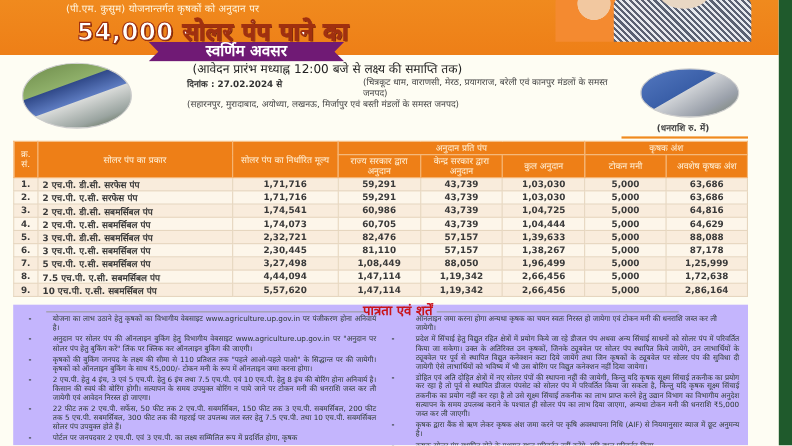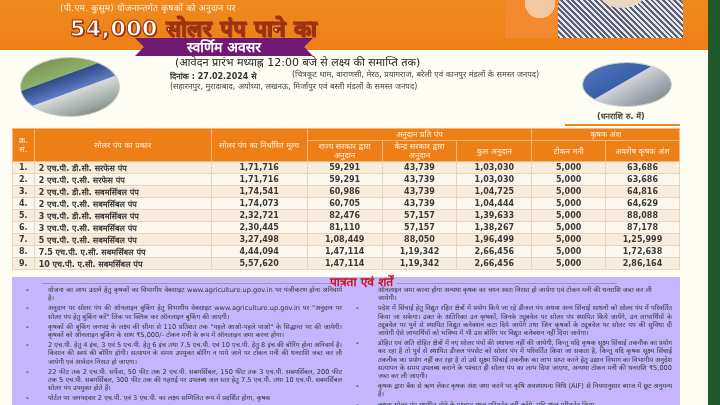--- a/index.html
+++ b/index.html
@@ -18,21 +18,21 @@
   .p2 { left: 558px; top: -10px; width: 125px; height: 48px; background: repeating-linear-gradient(45deg,#5a6072 0 2px,#e6e8ee 2px 4px); border-radius: 30% 30% 0 0; }
   .p2face { position:absolute; left: 600px; top: -18px; width: 44px; height: 26px; background: #e9d7c4; border-radius: 50%; }
 
   
   .ribbon { position: absolute; left: 135px; top: 38px; width: 178px; height: 18px; background: #701a75; clip-path: polygon(0 0,100% 0,95% 50%,100% 100%,0 100%,5% 50%); }
   .ribbon span { display:block; text-align:center; font-size: 14px; font-weight: bold; color: #fff; line-height: 18px; }
 
   .subtitle { position: absolute; left: 175px; top: 54px; font-size: 11px; font-weight: normal; color: #222; white-space: nowrap; }
 
   .dates { position: absolute; left: 170px; top: 70px; width: 400px; font-size: 8px; color: #333; }
-  .date-row { display: flex; margin-bottom: 1px; }
+  .date-row { display: flex; margin-bottom: 1px; gap: 38px; }
   .date-label { width: 122px; font-weight: bold; color: #333; white-space: nowrap; }
   .date-text { flex: 1; line-height: 9.5px; color: #444; }
 
   .solar-img { position: absolute; border-radius: 50%; overflow: hidden; }
   .solar-left { left: 20px; top: 57px; width: 100px; height: 60px; background: linear-gradient(160deg,#6d8a4a 0%, #8fb06a 35%, #314a8a 36%, #5d7bc0 55%, #d8dad8 56%, #9aa4a0 80%, #4f5e40 100%); border: 1px solid #ccc; }
   .solar-right { left: 582px; top: 62px; width: 90px; height: 45px; background: linear-gradient(150deg,#5478c0 0%, #3a5fa8 45%, #cfd2d6 46%, #9aa0aa 75%, #77806e 100%); border: 1px solid #ccc; }
   .unit-note { position: absolute; left: 597px; top: 110px; font-size: 8px; color: #444; font-weight: bold; }
   .orange-line { position: absolute; left: 565px; top: 124px; width: 115px; height: 2px; background: #f08a1e; }
 
   

